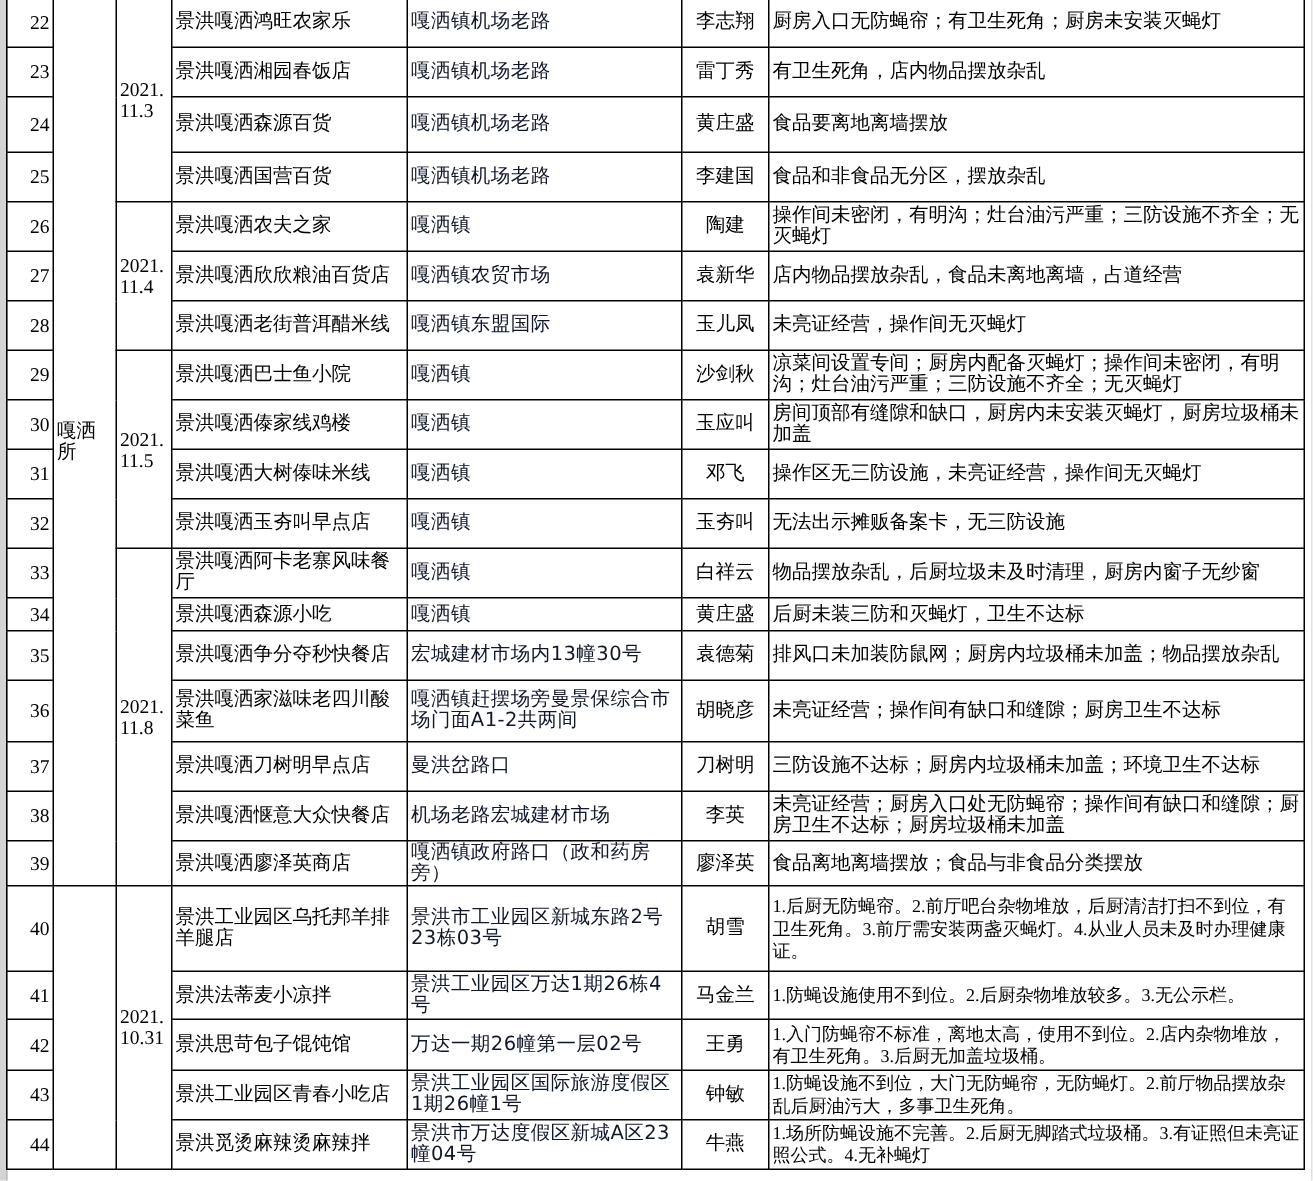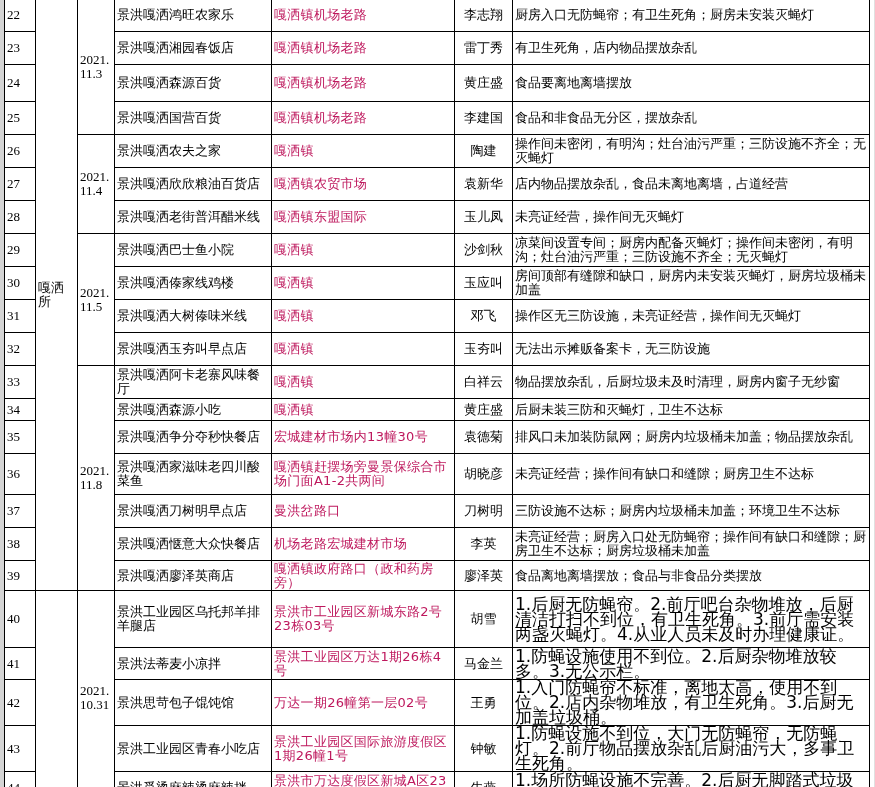--- a/index.html
+++ b/index.html
@@ -1,28 +1,28 @@
 <!DOCTYPE html>
 <html><head>
 <meta charset="utf-8">
 <style>
   html, body { margin:0; padding:0; background:#ffffff; }
   body { width:875px; height:787px; overflow:hidden; position:relative; font-family:"DejaVu Sans", "Liberation Sans", sans-serif; color:#000; }
   .gutter { position:absolute; left:0; top:0; width:4px; height:787px; background:#d4d4d4; border-right:1px solid #bdbdbd; }
   .rightgrid { position:absolute; left:874px; top:0; width:1px; height:787px; background:#e0e0e0; }
   table.sheet { position:absolute; left:4px; top:-2px; border-collapse:collapse; table-layout:fixed; }
   table.sheet td { border:1px solid #000; padding:0 2px; font-size:13px; line-height:14px; overflow:hidden; vertical-align:middle; }
-  td.no { text-align:left; font-family:"Liberation Serif", "DejaVu Serif", serif; font-size:14px; }
+  td.no { text-align:right; font-family:"Liberation Serif", "DejaVu Serif", serif; font-size:14px; }
   td.sec { font-size:14px; padding-left:4px; vertical-align:middle; }
   td.date { font-family:"Liberation Serif", "DejaVu Serif", serif; font-size:15px; line-height:20px; vertical-align:middle; padding-left:4px; }
   td.name { text-align:left; font-size:13.5px; line-height:15px; }
-  td.addr { font-size:10px; line-height:12px; color:#be185d; letter-spacing:0.3px; }
+  td.addr { font-size:10px; line-height:12px; color:#0f172a; letter-spacing:0.3px; }
   td.person { text-align:center; font-size:13px; }
   td.issue { font-size:12.5px; line-height:13px; }
-  td.issue.num { font-size:17px; line-height:15px; }
+  td.issue.num { font-size:12px; line-height:15px;font-family:Liberation Serif, serif; }
 </style>
 </head>
 <body>
 
 <div class="gutter"></div>
 <div class="rightgrid"></div>
 
 <table class="sheet">
   <colgroup>
     <col style="width:31px">

